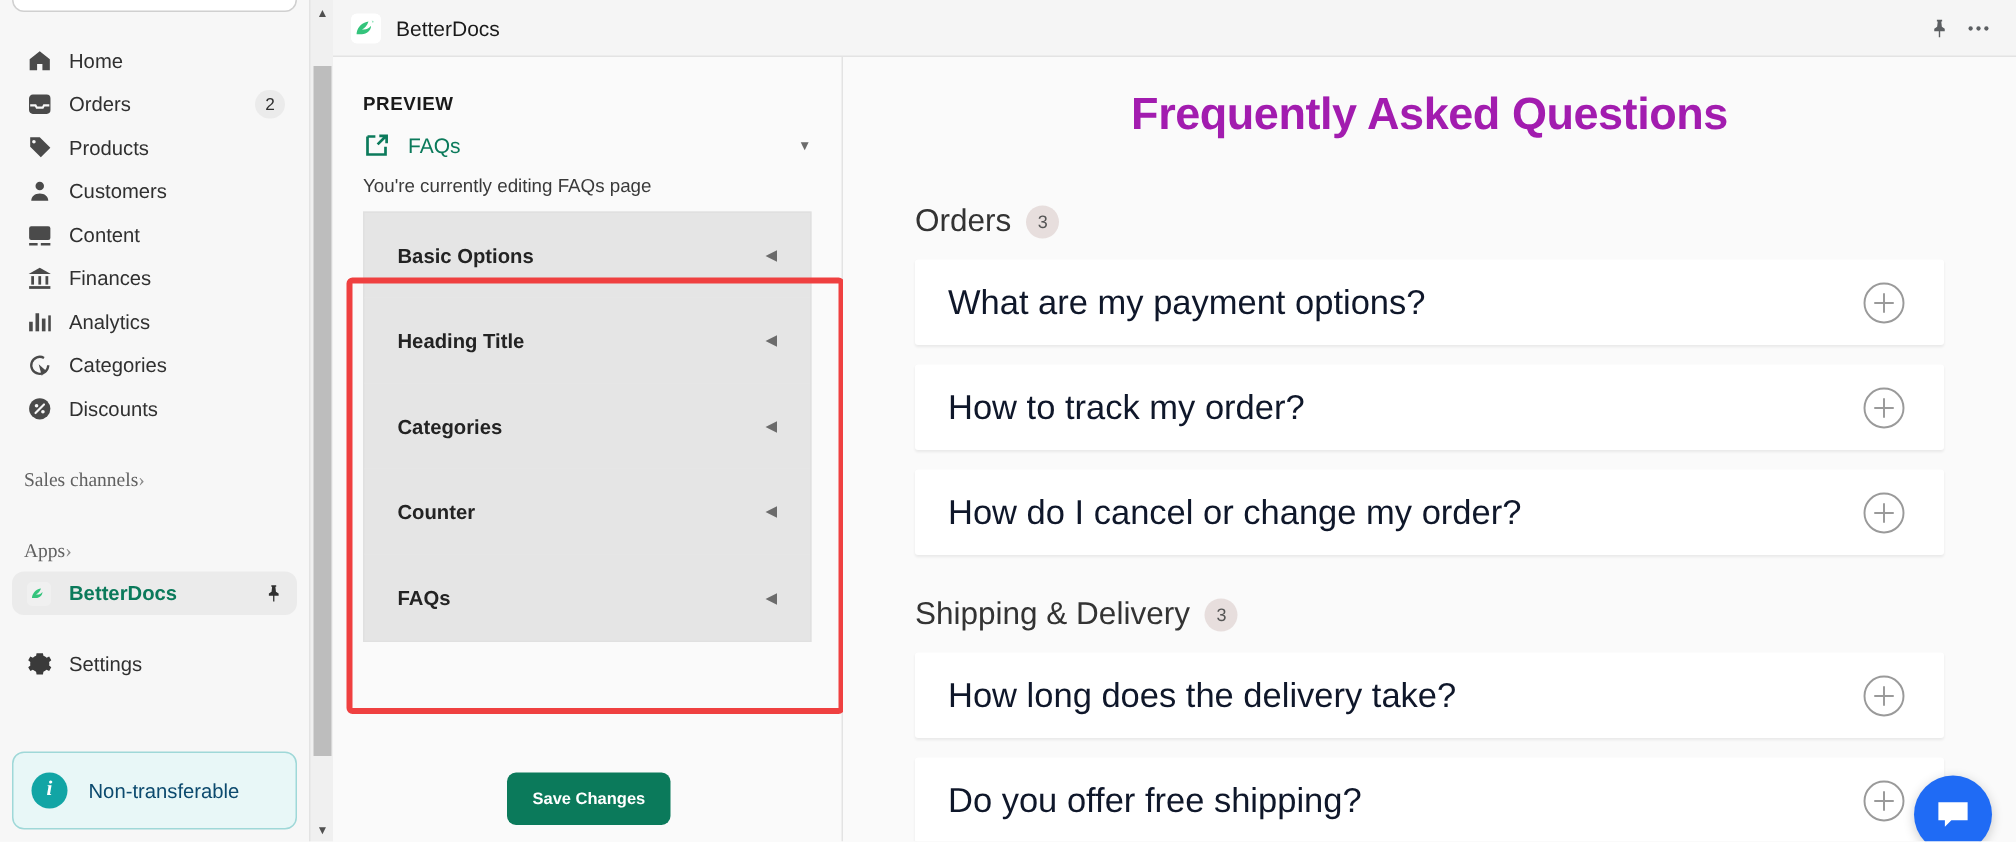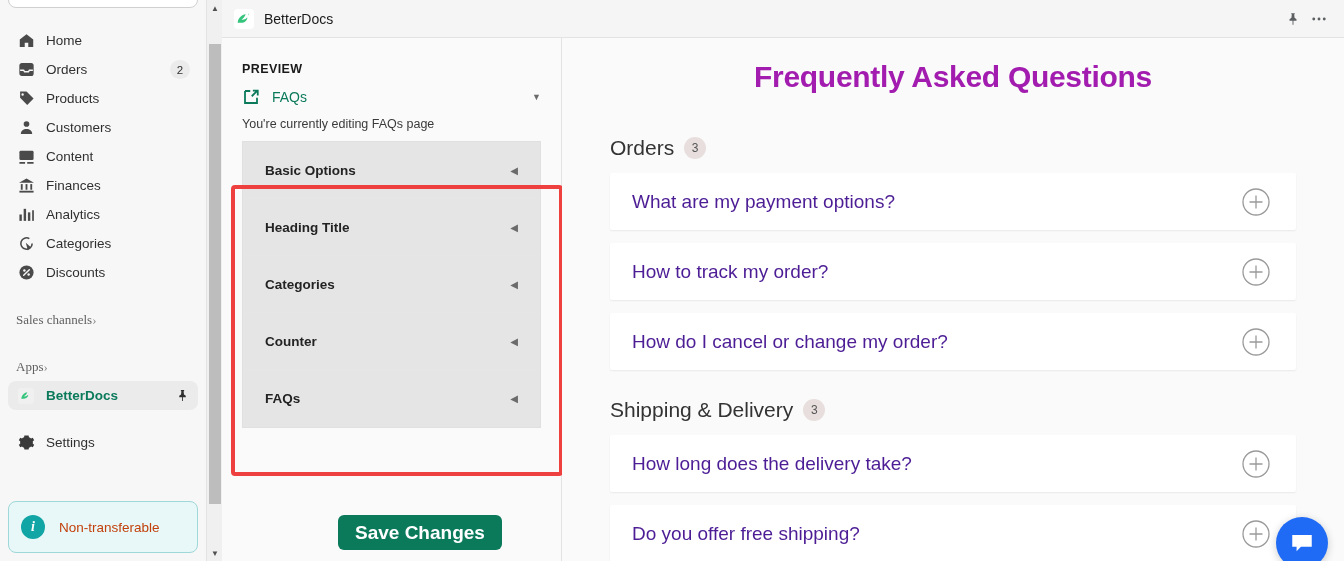--- a/index.html
+++ b/index.html
@@ -65,21 +65,21 @@
     display: flex; align-items: center; padding: 0 12px;
   }
   .banner .info-circle {
     width: 24px; height: 24px; border-radius: 50%;
     background: #12a5a5; color: #fff;
     display: flex; align-items: center; justify-content: center;
     font-size: 14px; font-weight: bold; font-style: italic;
     font-family: "Liberation Serif", serif;
     flex: none; margin-right: 14px;
   }
-  .banner .btxt { font-size: 13.5px; color: #c2410c; }
+  .banner .btxt { font-size: 13.5px; color: #0c4a6e; }
 
   
   .sb-scroll {
     width: 16px; height: 561px; background: #f0f0f0;
     border-left: 1px solid #e3e3e3;
     position: relative; flex: none;
   }
   .sb-arrow { width: 16px; height: 16px; display: flex; align-items: center; justify-content: center; color: #505050; font-size: 8px; }
   .sb-arrow.bot { position: absolute; bottom: 0; }
   .sb-thumb {
@@ -146,21 +146,21 @@
     width: 332px; height: 291px;
     border: 4px solid #ef4040; border-radius: 4px;
     pointer-events: none;
   }
 
   .save-wrap { position: absolute; left: 116px; bottom: 11px; }
   .save-btn {
     background: #0b7a5b; color: #fff;
     border: none; border-radius: 6px;
     height: 35px; padding: 0 17px;
-    font-size: 19px; font-weight: bold;
+    font-size: 11px; font-weight: bold;
     font-family: "Liberation Sans", sans-serif;
     cursor: pointer;
   }
 
   
   .preview-pane {
     flex: 1; min-width: 0; background: #fafafa;
     overflow: hidden; position: relative;
     padding: 0 48px 0 48px;
   }
@@ -176,21 +176,21 @@
     background: #e7dedd; color: #555;
     font-size: 12px; display: flex; align-items: center; justify-content: center;
   }
   .faq-card {
     background: #fff; border-radius: 2px;
     height: 57px; margin-top: 13px;
     display: flex; align-items: center;
     padding: 0 26px 0 22px;
     box-shadow: 0 1px 2px rgba(0,0,0,0.07);
   }
-  .faq-q { flex: 1; font-size: 19px; color: #4c1d95; }
+  .faq-q { flex: 1; font-size: 23px; color: #0f172a; }
   .plus-ico { width: 28px; height: 28px; flex: none; }
 
   .chat-bubble {
     position: absolute; right: 16px; bottom: -8px;
     width: 52px; height: 52px; border-radius: 50%;
     background: #1f6bf5;
     display: flex; align-items: center; justify-content: center;
     cursor: pointer;
     box-shadow: 0 2px 8px rgba(0,0,0,0.2);
   }

